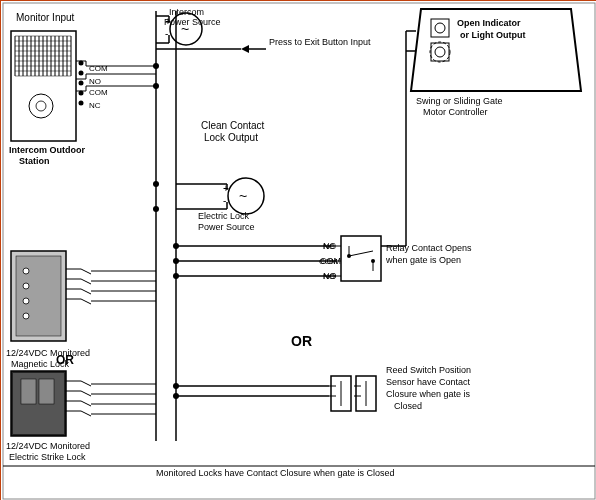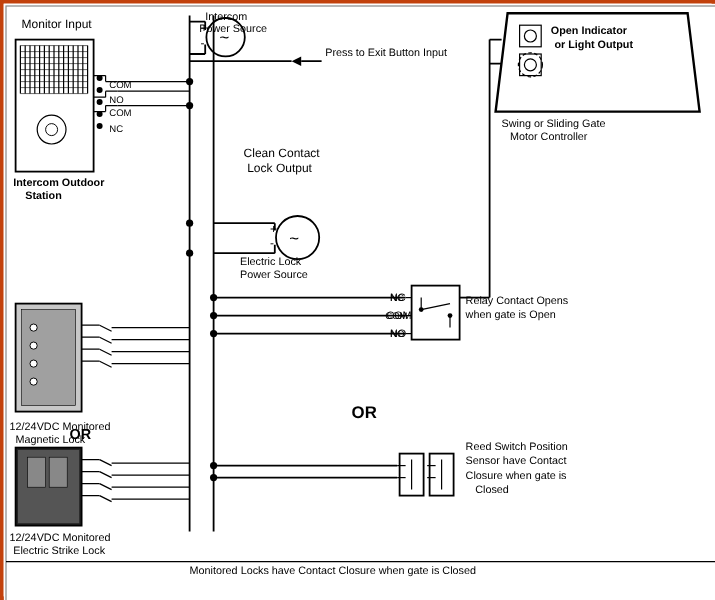--- a/index.html
+++ b/index.html
@@ -10,21 +10,21 @@
       font-family: Arial, sans-serif;
       font-size: 11px;
       overflow: hidden;
       position: relative;
     }
     .diagram-container {
       width: 596px;
       height: 500px;
       position: relative;
       background: #fff;
-      border: 3px solid #c2410c;
+      border: 1px solid #c2410c;
     }
     svg {
       position: absolute;
       top: 0; left: 0;
       width: 596px;
       height: 500px;
     }
   </style>
 </head>
 <body>

